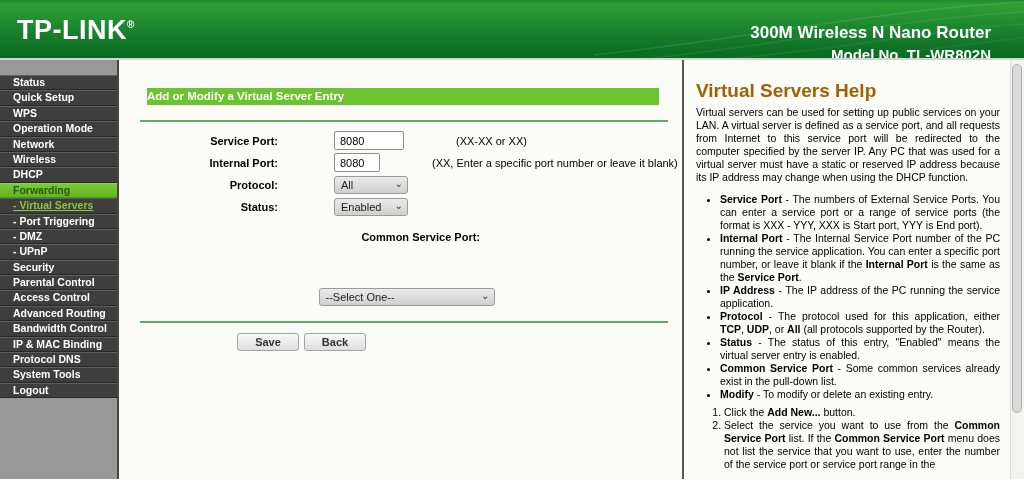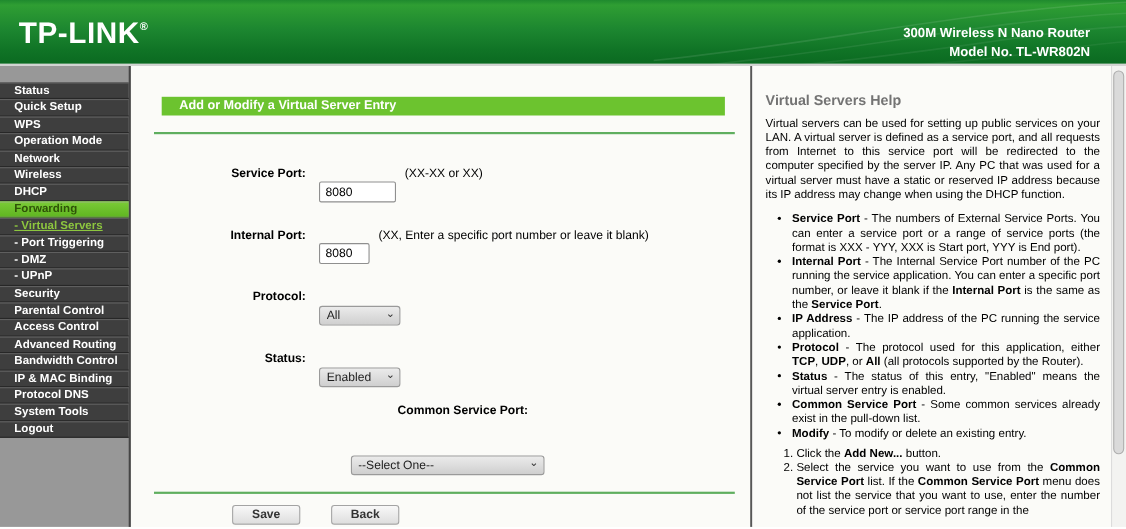--- a/index.html
+++ b/index.html
@@ -8,63 +8,63 @@
 
   
   .header { position:relative; height:60px; overflow:hidden;
     background:linear-gradient(180deg,#1f8a2e 0%,#2f9e33 8%,#1d8730 45%,#107426 78%,#0b6a21 100%);
     border-bottom:2px solid #d2d4d2; }
   .header svg.waves { position:absolute; right:0; top:0; }
   .logo { position:absolute; left:17px; top:15px; color:#fff; font-size:27px;
     font-weight:bold; letter-spacing:.5px; }
   .logo sup { font-size:10px; vertical-align:top; line-height:20px; }
   .header-right { position:absolute; right:33px; top:23px; text-align:right; color:#fff; }
-  .product { font-size:12px; font-weight:bold; }
-  .model { font-size:12px; font-weight:bold; margin-top:3px; }
+  .product { font-size:17px; font-weight:bold; }
+  .model { font-size:15px; font-weight:bold; margin-top:3px; }
 
   
   .main { display:flex; height:419px; }
   .sidebar { width:119px; background:#989898; border-right:2px solid #454545; }
   .menu { margin-top:15px; }
   .menu-item { height:15.4px; background:#3E3E3E; color:#fff;
     border-top:1px solid #5f5f5f; border-bottom:1px solid #272727;
     font-size:10.5px; font-weight:bold; line-height:13.2px; padding-left:13px;
     cursor:pointer; white-space:nowrap; }
   .menu-item.active { background:linear-gradient(180deg,#79ca36,#60b621);
     border-top-color:#8ed455; border-bottom-color:#4a941c; color:#2f5408; }
   .menu-item.active-sub { color:#8DC63F;text-decoration:underline; }
 
   .content { flex:1; background:#FBFBF8; border-right:2px solid #575757; }
   .title-bar { margin:28px 23px 0 28px; height:17px; line-height:17px;
-    background:#6CC32F; color:#fff; font-weight:bold; font-size:11.5px; padding-left:16px; }
+    background:#6CC32F; color:#fff; font-weight:bold; font-size:11.5px; padding-left:0; }
   .rule { height:2px; background:#5FAE5F; margin:15px 14px 0 21px; }
   .form-rows { margin-top:9px; }
-  .form-row { display:flex; align-items:center; margin-bottom:3px; }
+  .form-row { display:flex; align-items:center; margin-bottom:3px;gap:44px; }
   .form-row.gap { margin-top:15px;flex-direction:column; }
   .form-label { width:159px; text-align:right; font-size:11px; font-weight:bold; color:#000; }
-  .control { margin-left:12px; display:flex; align-items:center;margin-top:34px; }
+  .control { margin-left:12px; display:flex; align-items:center; }
   input.text { height:19px; border:1px solid #8f8f8f; border-radius:2px;
     font-size:11px; padding:0 5px; background:#fff; font-family:inherit; color:#000; }
   .select-wrap { position:relative; display:inline-block; }
   select { appearance:none; -webkit-appearance:none; height:18px;
     border:1px solid #9a9a9a; border-radius:3px;
     background:linear-gradient(180deg,#ebebeb,#cfcfcf);
     font-size:11px; padding:0 18px 0 6px; color:#1d1d1d; font-family:inherit; width:100%; }
   .chevron { position:absolute; right:5px; top:50%; transform:translateY(-60%);
     font-size:10px; color:#333; pointer-events:none; line-height:1; }
   .note { margin-left:8px; font-size:11px; color:#000; white-space:nowrap; }
-  .buttons { margin:10px 0 0 92px; display:flex; gap:28px; }
+  .buttons { margin:10px 0 0 118px; display:flex; gap:5px; }
   .buttons button { width:62px; height:18px; border:1px solid #a3a3a3; border-radius:3px;
     background:linear-gradient(180deg,#f8f8f8,#dedede); font-size:11px; font-weight:bold;
     color:#333; font-family:inherit; cursor:pointer; }
 
   
   .help { width:340px; background:#FBFBF8; position:relative; }
   .help-inner { padding:24px 24px 0 12px; font-size:10.5px; line-height:13px; color:#000; }
-  .help-inner h2 { font-size:13px; margin-bottom:9px; color:#737373; }
+  .help-inner h2 { font-size:19px; margin-bottom:9px; color:#a16207; }
   .help-inner p { text-align:justify; margin-top:9px; }
   .help-inner ul { margin-top:9px; padding-left:24px; text-align:justify; }
   .help-inner ol { margin-top:5px; padding-left:28px; text-align:justify; }
   .help-inner h3 { font-size:10.5px; margin-top:10px; }
   .scrollbar { position:absolute; top:0; right:0; width:14px; height:100%;
     background:#f3f3f1; border-left:1px solid #dcdcdc; }
   .scroll-thumb { position:absolute; top:4px; left:1px; width:10px; height:349px;
     background:#dadada; border:1px solid #aeaeae; border-radius:6px; cursor:pointer; }
 </style>
 </head>

